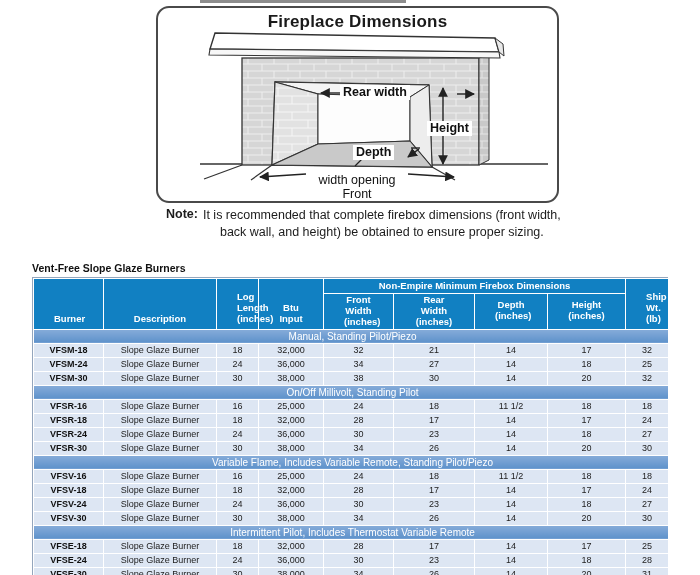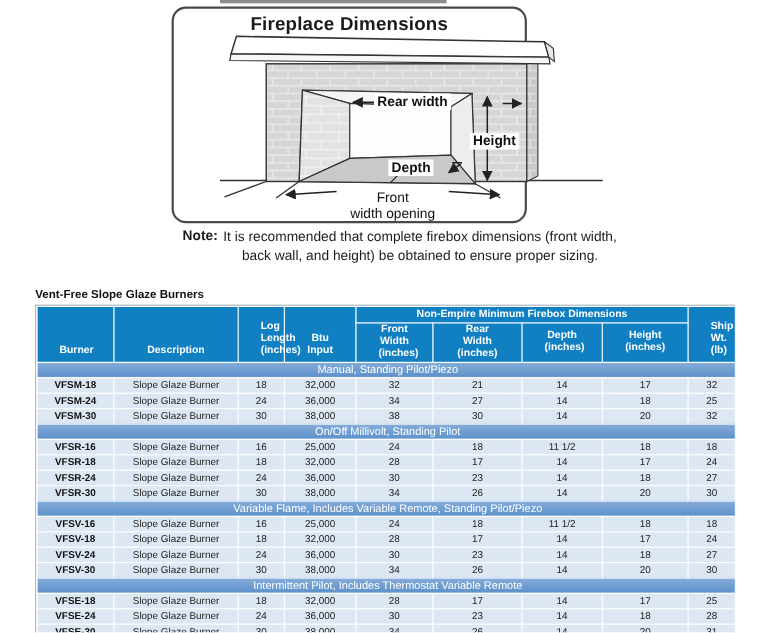--- a/index.html
+++ b/index.html
@@ -6,21 +6,21 @@
   html,body { background:#fff; }
   .page {
     position:relative; width:700px; height:575px; background:#fff;
     font-family:"Liberation Sans", sans-serif; overflow:hidden;
   }
   .top-artifact {
     position:absolute; left:200px; top:0; width:206px; height:3px; background:#8d8d8d;
   }
   
   .diagram-box {
-    position:absolute; left:156px; top:6px; width:323px; height:197px;
+    position:absolute; left:156px; top:6px; width:403px; height:197px;
     border:2px solid #4a4a4a; border-radius:13px; background:#fff;
   }
   .diagram-title {
     position:absolute; top:4px; left:0; width:100%; text-align:center;
     font-size:17px; font-weight:bold; color:#1a1a1a; letter-spacing:.2px;
   }
   .diagram-box svg { position:absolute; left:0; top:0; }
   .dim-label {
     position:absolute; background:#fff; font-size:12.5px; font-weight:bold;
     color:#111; padding:0 3px; line-height:15px; white-space:nowrap;
@@ -128,22 +128,22 @@
 
       <line x1="148" y1="166" x2="102" y2="169" stroke="#222" stroke-width="1.4" marker-end="url(#arr)"></line>
       <line x1="250" y1="166" x2="296" y2="169" stroke="#222" stroke-width="1.4" marker-end="url(#arr)"></line>
     </svg>
 
     <div class="diagram-title">Fireplace Dimensions</div>
     <span class="dim-label" style="left:182px; top:77px;">Rear width</span>
     <span class="dim-label" style="left:269px; top:113px;">Height</span>
     <span class="dim-label" style="left:195px; top:137px;">Depth</span>
     <div class="front-label">
+      <div>width opening</div>
       <div>Front</div>
-      <div>width opening</div>
     </div>
   </div>
 
   <div class="note">
     <span class="note-label">Note:</span>
     <span class="note-text">It is recommended that complete firebox dimensions (front width,
 back wall, and height) be obtained to ensure proper sizing.</span>
   </div>
 
   <div class="table-title">Vent-Free Slope Glaze Burners</div>

